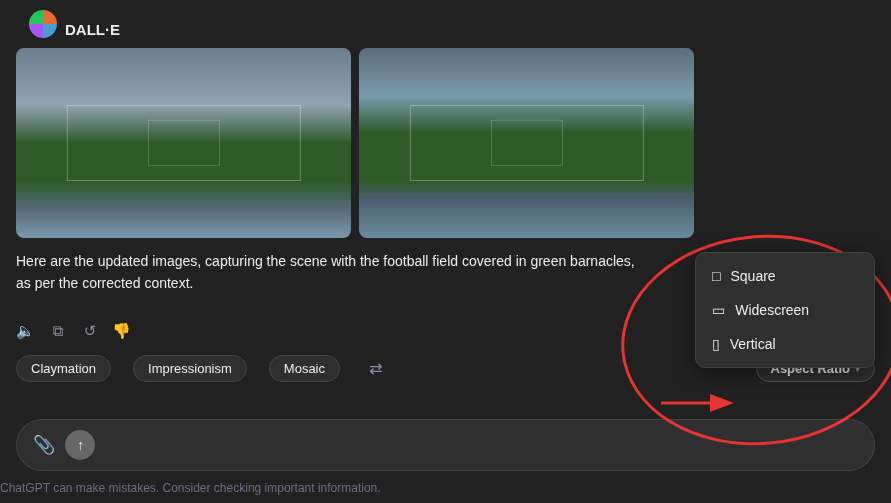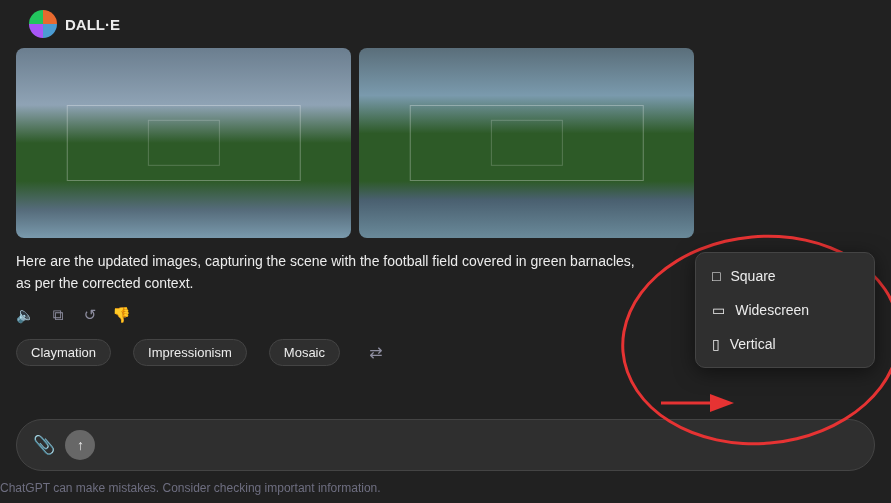--- a/index.html
+++ b/index.html
@@ -9,24 +9,23 @@
       font-family: 'Söhne', 'Helvetica Neue', Arial, sans-serif;
       width: 891px;
       height: 503px;
       overflow: hidden;
       position: relative;
     }
 
     
     .header {
       display: flex;
-      align-items: center;
-      padding: 10px 5px;
+      align-items: flex-end;
+      padding: 10px 29px;
       gap: 8px;
-      margin-left: 24px;
     }
     .logo-circle {
       width: 28px;
       height: 28px;
       border-radius: 50%;
       background: conic-gradient(#e96a2f 0deg 90deg, #4b9cd3 90deg 180deg, #a855f7 180deg 270deg, #22c55e 270deg 360deg);
       flex-shrink: 0;
     }
     .app-title {
       font-size: 15px;
@@ -80,21 +79,21 @@
       width: 30%;
       height: 60%;
       border: 1px solid rgba(255,255,255,0.2);
     }
 
     
     .description {
       font-size: 14px;
       color: #ececec;
       line-height: 1.6;
-      margin-bottom: 10px;
+      margin-bottom: 26px;
       max-width: 620px;
     }
 
     
     .action-icons {
       display: flex;
       gap: 12px;
       margin-bottom: 14px;
     }
     .action-icon {

